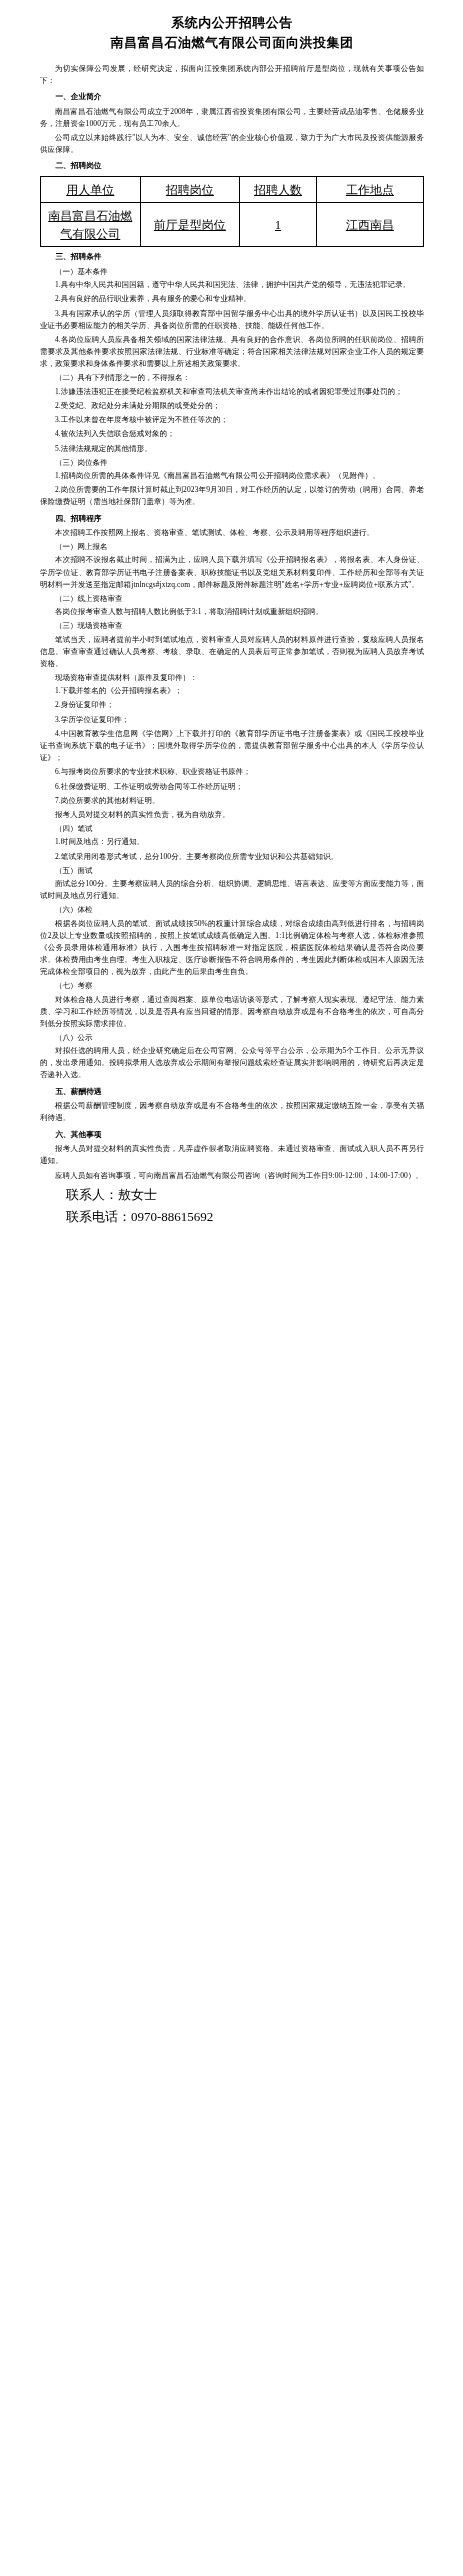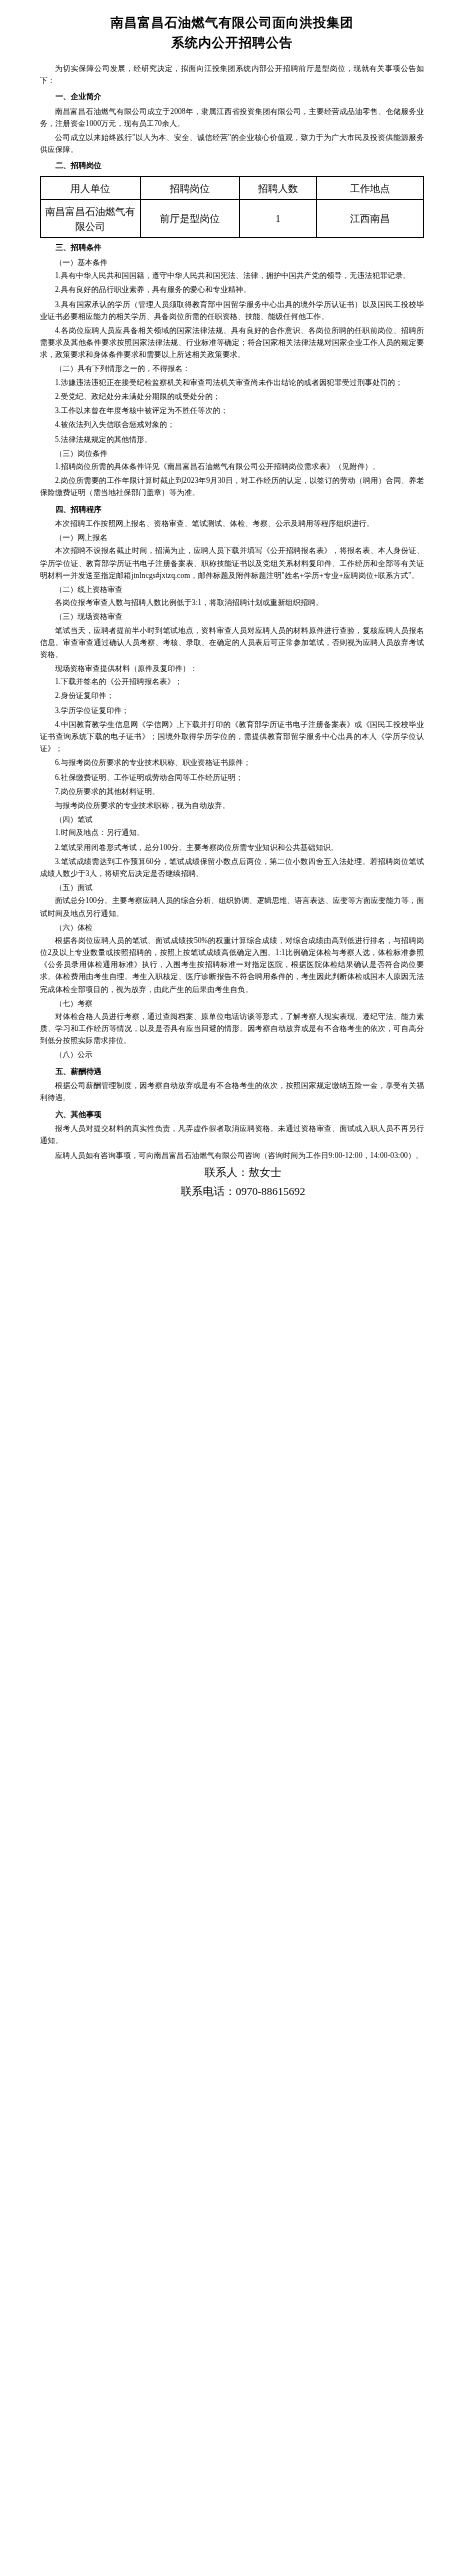--- a/index.html
+++ b/index.html
@@ -49,21 +49,22 @@
     margin: 1px 0 1px 0;
     font-size: 7.5px;
     font-weight: normal;
     line-height: 1.62;
     text-indent: 2em;
   }
   table.tbl {
     border-collapse: collapse;
     width: 100%;
     margin: 3.1px 0 4.1px 0;
-    font-size: 10px;
+    font-size: 12px;
+    text-decoration: underline;
   }
   table.tbl th, table.tbl td {
     border: 0.5px solid #000000;
     text-align: center;
     vertical-align: middle;
     padding: 3.6px 2.1px;
     line-height: 1.5;
     font-weight: normal;
   }
   table.tbl th {
@@ -78,35 +79,34 @@
   .tbl-num {
     width: 20%;
   }
   .tbl-loc {
     width: 28%;
   }
   .tail {
     margin-top: 2.1px;
   }
   .tail p {
-    font-size: 11px;
+    font-size: 13px;
     line-height: 1.62;
     margin: 0 0 1.5px 0;
     text-indent: 2em;
-    text-align: center;
   }
 </style>
 </head>
 <body>
 
 <div class="page">
 
   <div class="doc-title">
+    <span class="line">系统内公开招聘公告</span>
     <span class="line">南昌富昌石油燃气有限公司面向洪投集团</span>
-    <span class="line">系统内公开招聘公告</span>
   </div>
 
   <p class="para">为切实保障公司发展，经研究决定，拟面向江投集团系统内部公开招聘前厅是型岗位，现就有关事项公告如下：</p>
 
   <h2 class="sec">一、企业简介</h2>
   <p class="para">南昌富昌石油燃气有限公司成立于2008年，隶属江西省投资集团有限公司，主要经营成品油零售、仓储服务业务，注册资金1000万元，现有员工70余人。</p>
   <p class="para">公司成立以来始终践行"以人为本、安全、诚信经营"的企业核心价值观，致力于为广大市民及投资供能源服务供应保障。</p>
 
   <h2 class="sec">二、招聘岗位</h2>
   <table class="tbl">
@@ -160,44 +160,44 @@
   <p class="para">笔试当天，应聘者提前半小时到笔试地点，资料审查人员对应聘人员的材料原件进行查验，复核应聘人员报名信息。审查审查通过确认人员考察、考核、录取、在确定的人员表后可正常参加笔试，否则视为应聘人员放弃考试资格。</p>
 
   <h3 class="subsec">现场资格审查提供材料（原件及复印件）：</h3>
   <p class="para">1.下载并签名的《公开招聘报名表》；</p>
   <p class="para">2.身份证复印件；</p>
   <p class="para">3.学历学位证复印件；</p>
   <p class="para">4.中国教育教学生信息网《学信网》上下载并打印的《教育部学历证书电子注册备案表》或《国民工投校毕业证书查询系统下载的电子证书》；国境外取得学历学位的，需提供教育部留学服务中心出具的本人《学历学位认证》；</p>
   <p class="para">6.与报考岗位所要求的专业技术职称、职业资格证书原件；</p>
   <p class="para">6.社保缴费证明、工作证明或劳动合同等工作经历证明；</p>
   <p class="para">7.岗位所要求的其他材料证明。</p>
-  <p class="para">与报考岗位所要求的专业技术职称，视为自动放弃。</p>
+  <p class="para">报考人员对提交材料的真实性负责，视为自动放弃。</p>
 
   <h3 class="subsec">（四）笔试</h3>
   <p class="para">1.时间及地点：另行通知。</p>
   <p class="para">2.笔试采用闭卷形式考试，总分100分。主要考察岗位所需专业知识和公共基础知识。</p>
-  <p class="para">3.笔试成绩需达到工作预算60分，笔试成绩保留小数点后两位，第二位小数四舍五入法处理。若招聘岗位笔试成绩人数少于3人，将研究后决定是否继续招聘。</p>
 
   <h3 class="subsec">（五）面试</h3>
   <p class="para">面试总分100分。主要考察应聘人员的综合分析、组织协调、逻辑思维、语言表达、应变等方面应变能力等，面试时间及地点另行通知。</p>
 
   <h3 class="subsec">（六）体检</h3>
   <p class="para">根据各岗位应聘人员的笔试、面试成绩按50%的权重计算综合成绩，对综合成绩由高到低进行排名，与招聘岗位2及以上专业数量或按照招聘的，按照上按笔试成绩高低确定入围。1:1比例确定体检与考察人选，体检标准参照《公务员录用体检通用标准》执行，入围考生按招聘标准一对指定医院，根据医院体检结果确认是否符合岗位要求。体检费用由考生自理。考生入职核定、医疗诊断报告不符合聘用条件的，考生因此判断体检或国本人原因无法完成体检全部项目的，视为放弃，由此产生的后果由考生自负。</p>
 
   <h3 class="subsec">（七）考察</h3>
   <p class="para">对体检合格人员进行考察，通过查阅档案、原单位电话访谈等形式，了解考察人现实表现、遵纪守法、能力素质、学习和工作经历等情况，以及是否具有应当回避的情形。因考察自动放弃或是有不合格考生的依次，可自高分到低分按照实际需求排位。</p>
 
   <h3 class="subsec">（八）公示</h3>
+  <p class="para">对拟任选的聘用人员，经企业研究确定后在公司官网、公众号等平台公示，公示期为5个工作日。公示无异议的，发出录用通知。投聘拟录用人选放弃或公示期间有举报问题线索经查证属实并影响聘用的，待研究后再决定是否递补入选。</p>
 
   <h2 class="sec">五、薪酬待遇</h2>
   <p class="para">根据公司薪酬管理制度，因考察自动放弃或是有不合格考生的依次，按照国家规定缴纳五险一金，享受有关福利待遇。</p>
 
   <h2 class="sec">六、其他事项</h2>
   <p class="para">报考人员对提交材料的真实性负责，凡弄虚作假者取消应聘资格。未通过资格审查、面试或入职人员不再另行通知。</p>
-  <p class="para">应聘人员如有咨询事项，可向南昌富昌石油燃气有限公司咨询（咨询时间为工作日9:00-12:00，14:00-03:00）。</p>
+  <p class="para">应聘人员如有咨询事项，可向南昌富昌石油燃气有限公司咨询（咨询时间为工作日9:00-12:00，14:00-17:00）。</p>
 
   <div class="tail">
     <p>联系人：敖女士</p>
     <p>联系电话：0970-88615692</p>
   </div>
 
 </div>
 
 
 </body></html>

